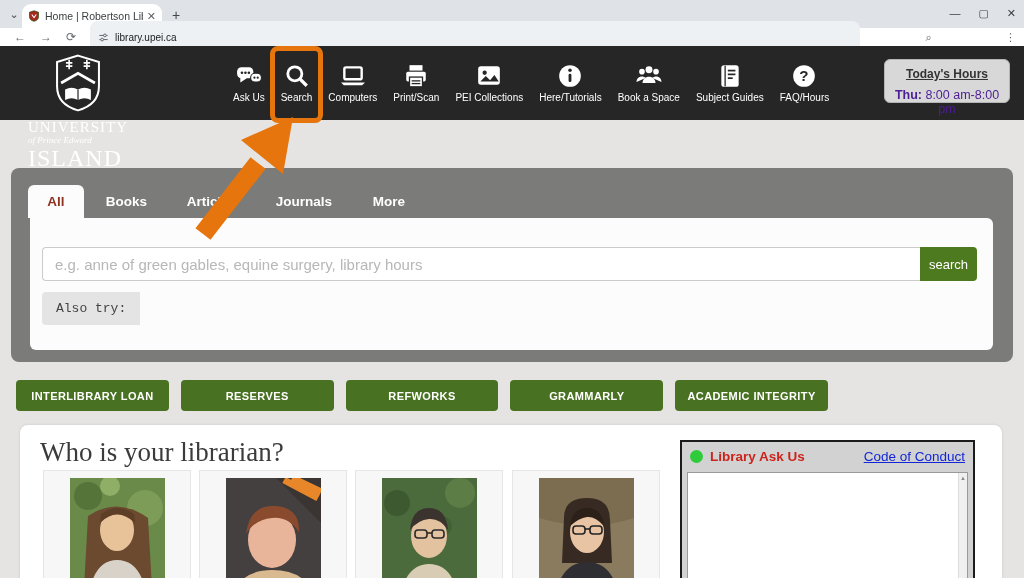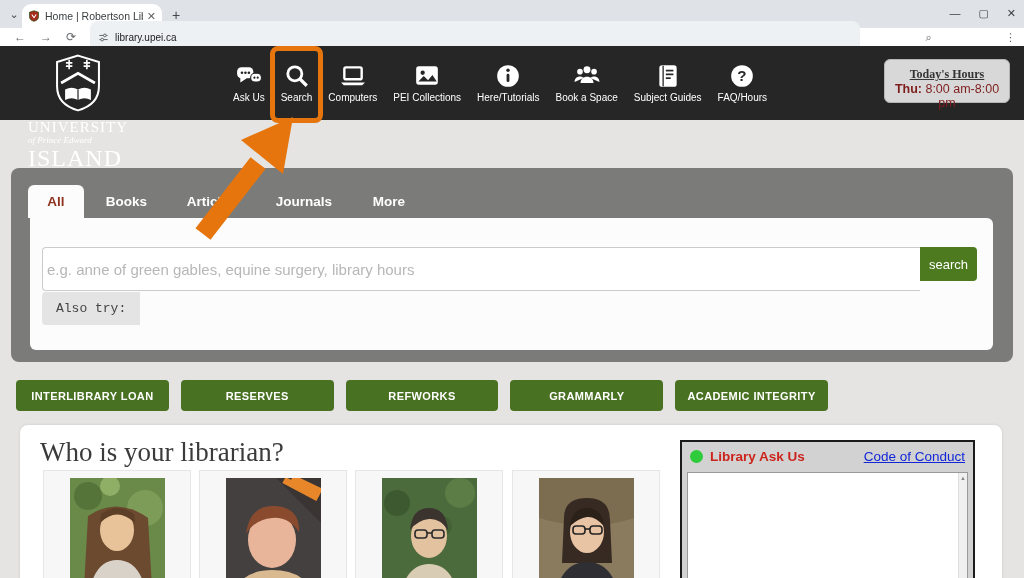--- a/index.html
+++ b/index.html
@@ -33,36 +33,36 @@
   .logo-divider { width:1px; height:48px; background:#8b8b8b; margin:0 6px; }
   .site-name { color:#fff; font-family:"Liberation Serif", serif; font-size:20px; line-height:1.15; }
 
   .main-nav { position:absolute; left:230px; top:0; height:74px; display:flex; align-items:center; gap:10px; }
   .nav-item { position:relative; display:flex; flex-direction:column; align-items:center; justify-content:center; gap:3px; padding:0 3px; height:60px; }
   .nav-item svg { width:28px; height:26px; }
   .nav-label { color:#fff; font-size:10px; white-space:nowrap; }
   .hl-box { position:absolute; left:-8px; top:-7px; right:-8px; bottom:-10px; border:5px solid #e6750d; border-radius:8px; pointer-events:none; }
 
   .hours-box { position:absolute; right:14px; top:13px; width:126px; height:44px; background:#d8d8d8; border:1px solid #b5b5b5; border-radius:6px; text-align:center; padding-top:4px; }
-  .hours-link { font-size:12px; color:#333; text-decoration:underline; font-weight:bold;font-family:Liberation Serif, serif; }
-  .hours-time { font-size:12.5px; color:#7f1d1d; margin-top:0; }
+  .hours-link { font-size:12px; color:#333; text-decoration:underline; font-weight:bold; }
+  .hours-time { font-size:12.5px; color:#4c1d95; margin-top:6px; }
   .hours-day { font-weight:bold; }
 
   
   .arrow-svg { position:absolute; left:180px; top:110px; width:160px; height:140px; z-index:50; pointer-events:none; }
 
   
   .search-panel { position:absolute; left:11px; top:168px; width:1002px; height:194px; background:#7b7b79; border-radius:8px; }
   .tabs-row { position:absolute; left:17px; top:17px; height:33px; display:flex; align-items:stretch; }
   .tab-item { display:flex; align-items:center; justify-content:center; font-size:13.5px; font-weight:bold; color:#fff; }
   .tab-item.active { background:#fcfcfc; color:#8e3320; border-radius:6px 6px 0 0; }
   .tab-all { width:56px; } .tab-books { width:85px; } .tab-articles { width:85px; } .tab-journals { width:100px; } .tab-more { width:70px; }
   .inner-panel { position:absolute; left:19px; top:50px; width:963px; height:132px; background:#fcfcfc; border-radius:0 6px 6px 6px; }
   .search-row { position:absolute; left:12px; top:29px; display:flex; }
-  .search-input { width:878px; height:44px; border:1px solid #cbcbcb; border-right:none; border-radius:4px 0 0 4px; padding:0 4px; font-size:15px; color:#444; background:#fff; outline:none; font-family:"Liberation Sans", sans-serif; }
+  .search-input { width:878px; height:34px; border:1px solid #cbcbcb; border-right:none; border-radius:4px 0 0 4px; padding:0 12px; font-size:15px; color:#444; background:#fff; outline:none; font-family:"Liberation Sans", sans-serif; }
   .search-input::placeholder { color:#b7b7b7; }
   .search-btn { width:57px; height:34px; background:#4e7a1f; color:#fff; font-size:13px; border:none; border-radius:0 4px 4px 0; font-family:"Liberation Sans", sans-serif; }
   .alsotry-row { position:absolute; left:12px; top:74px; display:flex; height:33px;font-family:Liberation Mono, monospace; }
   .alsotry-label { background:#e4e4e4; border-radius:4px 0 0 4px; display:flex; align-items:center; padding:0 14px; font-size:13px; color:#444; }
   .alsotry-links { display:flex; border:1px solid #ae6540; border-radius:0 4px 4px 0; }
   .alsotry-link { display:flex; align-items:center; padding:0 18px; font-size:13.5px; font-weight:bold; color:#9c4a20; text-decoration:underline; }
   .alsotry-sep { width:1px; background:#ae6540; }
 
   
   .quick-row { position:absolute; left:16px; top:380px; width:812px; display:flex; gap:12px; }
@@ -174,20 +174,30 @@
           <line x1="15" y1="15" x2="21" y2="21" stroke="#fff" stroke-width="3"></line>
         </svg>
         <span class="nav-label">Search</span>
       </div>
       <div class="nav-item">
         <svg viewBox="0 0 24 24">
           <rect x="4" y="4" width="16" height="11" rx="1.5" fill="none" stroke="#fff" stroke-width="2.2"></rect>
           <path d="M1 18h22l-2.5 2.5h-17z" fill="#fff"></path>
         </svg>
         <span class="nav-label">Computers</span>
+      </div>
+      <div class="nav-item">
+        <svg viewBox="0 0 24 24">
+          <rect x="6" y="2" width="12" height="5" fill="#fff"></rect>
+          <rect x="3" y="8" width="18" height="9" rx="1.5" fill="#fff"></rect>
+          <rect x="6" y="13" width="12" height="9" fill="#fff" stroke="#262626" stroke-width="1.2"></rect>
+          <line x1="8" y1="16.5" x2="16" y2="16.5" stroke="#262626" stroke-width="1.2"></line>
+          <line x1="8" y1="19" x2="16" y2="19" stroke="#262626" stroke-width="1.2"></line>
+        </svg>
+        <span class="nav-label">Print/Scan</span>
       </div>
       <div class="nav-item">
         <svg viewBox="0 0 24 24">
           <rect x="2" y="3" width="20" height="17" rx="2.5" fill="#fff"></rect>
           <circle cx="8" cy="9" r="2" fill="#262626"></circle>
           <path d="M4 17l5-5 4 4 4-5 4 6z" fill="#262626"></path>
         </svg>
         <span class="nav-label">PEI Collections</span>
       </div>
       <div class="nav-item">

